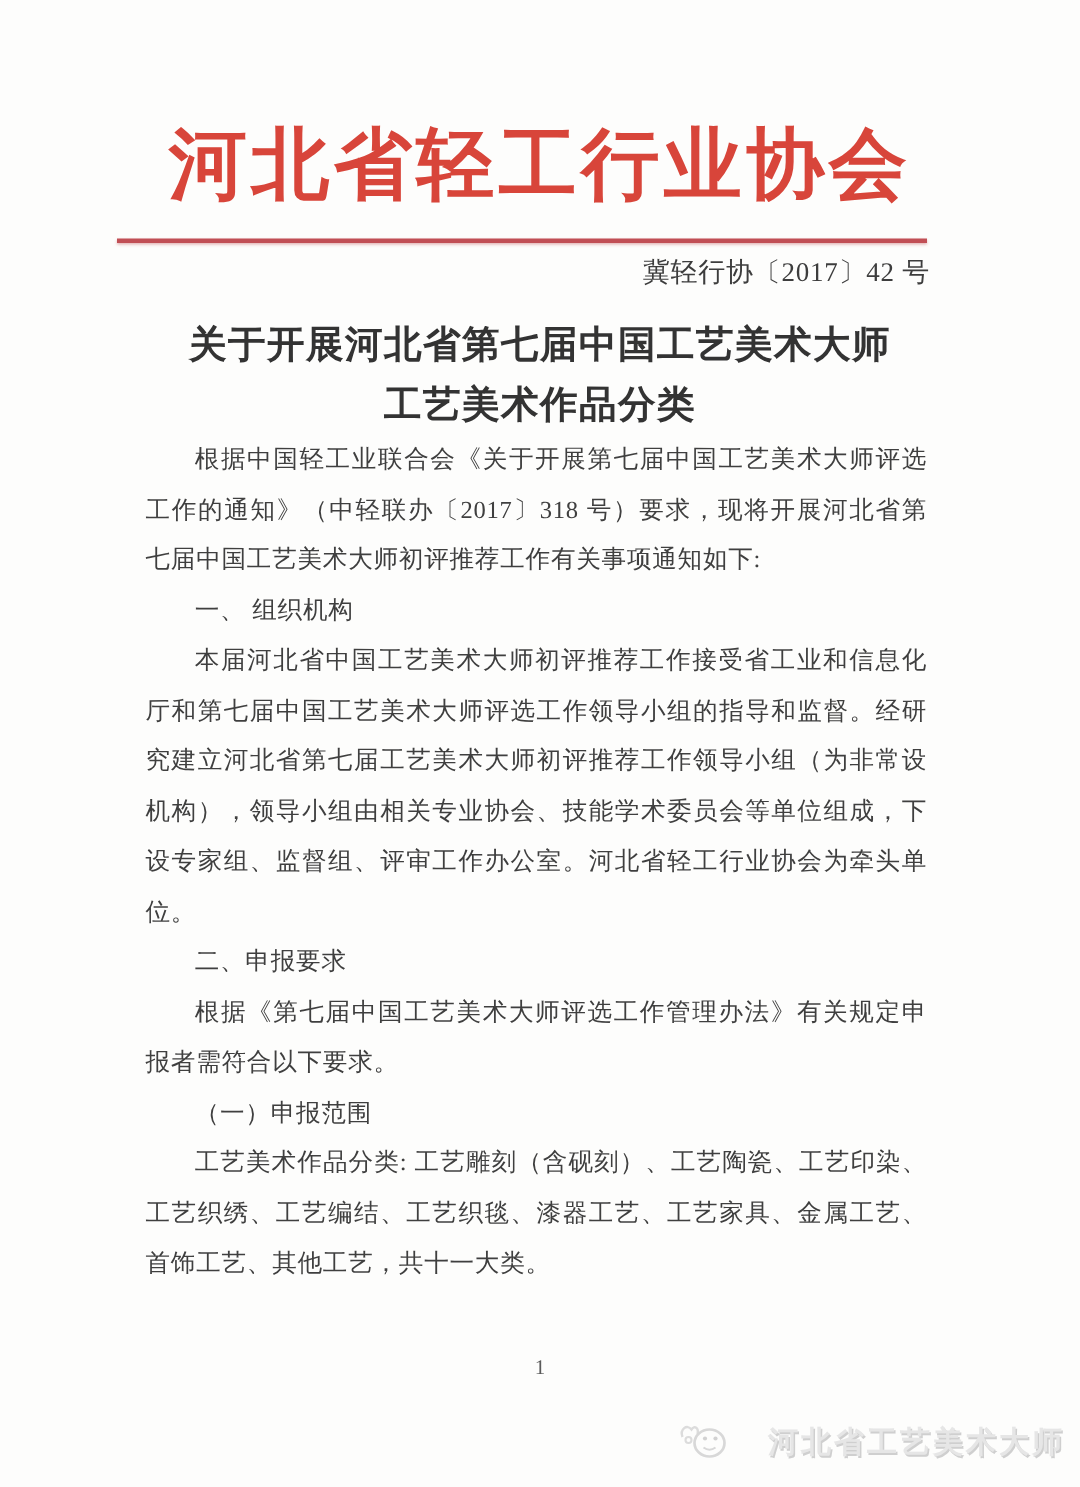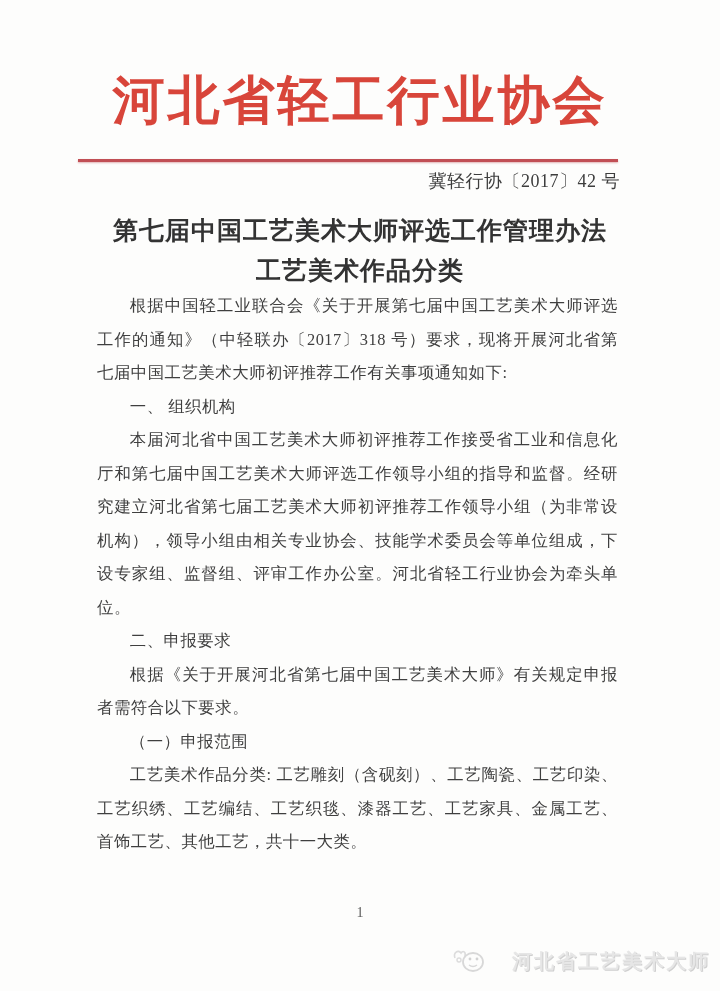--- a/index.html
+++ b/index.html
@@ -11,21 +11,21 @@
     background: #fdfdfc;
     font-family: "Liberation Serif", "DejaVu Serif", serif;
   }
   .page {
     position: absolute;
     inset: 0;
     background: #fdfdfc;
   }
   .org-name {
     position: absolute;
-    top: 70px;
+    top: 80px;
     left: 0;
     width: 100%;
     text-align: center;
     font-size: 52px;
     line-height: 62px;
     font-weight: bold;
     letter-spacing: 3px;
     color: #d8453a;
   }
   .red-rule {
@@ -102,30 +102,30 @@
 
 <div class="page">
 
   <div class="org-name">河北省轻工行业协会</div>
 
   <div class="red-rule"></div>
 
   <div class="doc-number">冀轻行协〔2017〕42 号</div>
 
   <div class="doc-title">
-    <div>第七届中国工艺美术大师评选工作管理办法</div>
+    <div>关于开展河北省第七届中国工艺美术大师</div>
     <div>工艺美术作品分类</div>
   </div>
 
   <div class="content">
     <p class="indent">根据中国轻工业联合会《关于开展第七届中国工艺美术大师评选工作的通知》（中轻联办〔2017〕318 号）要求，现将开展河北省第七届中国工艺美术大师初评推荐工作有关事项通知如下:</p>
     <p class="heading">一、 组织机构</p>
     <p class="indent">本届河北省中国工艺美术大师初评推荐工作接受省工业和信息化厅和第七届中国工艺美术大师评选工作领导小组的指导和监督。经研究建立河北省第七届工艺美术大师初评推荐工作领导小组（为非常设机构），领导小组由相关专业协会、技能学术委员会等单位组成，下设专家组、监督组、评审工作办公室。河北省轻工行业协会为牵头单位。</p>
     <p class="heading">二、申报要求</p>
-    <p class="indent">根据《关于开展河北省第七届中国工艺美术大师》有关规定申报者需符合以下要求。</p>
+    <p class="indent">根据《第七届中国工艺美术大师评选工作管理办法》有关规定申报者需符合以下要求。</p>
     <p class="indent">（一）申报范围</p>
     <p class="indent">工艺美术作品分类: 工艺雕刻（含砚刻）、工艺陶瓷、工艺印染、工艺织绣、工艺编结、工艺织毯、漆器工艺、工艺家具、金属工艺、首饰工艺、其他工艺，共十一大类。</p>
   </div>
 
   <div class="page-number">1</div>
 
   <div class="watermark">
     <svg class="watermark-logo" width="38" height="30" viewBox="0 0 38 30">
       <path d="M5 12 C3 7, 8 3, 11 7 C13 4, 16 6, 15 10" fill="none" stroke="#dcdcdc" stroke-width="1.6"></path>
       <circle cx="9" cy="14" r="2" fill="none" stroke="#dcdcdc" stroke-width="1.4"></circle>

